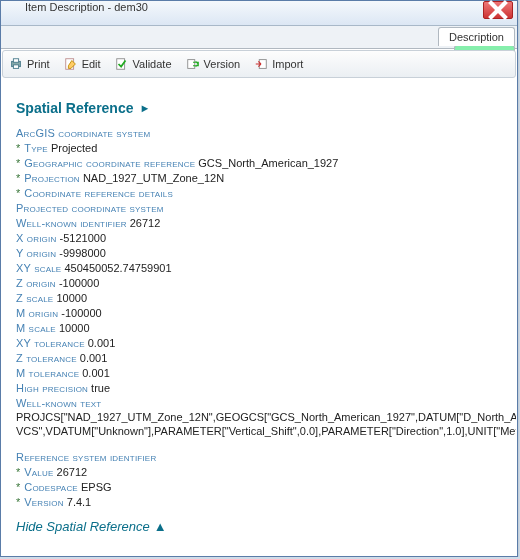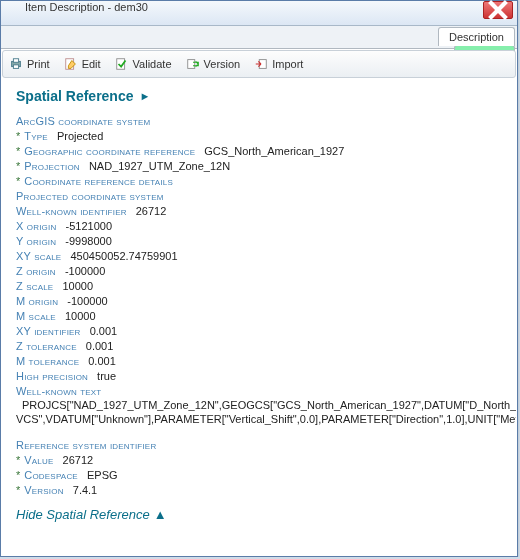--- a/index.html
+++ b/index.html
@@ -98,21 +98,21 @@
     flex: 1;
     overflow-y: auto;
     overflow-x: hidden;
     padding: 4px 14px 6px 14px;
     position: relative;
   }
   .section-title {
     color: #0b6f8a;
     font-weight: bold;
     font-size: 14px;
-    margin: 0 0 10px 0;
+    margin: 12px 0 10px 0;
     display: flex;
     align-items: center;
     gap: 6px;
   }
   .section-title .arrow {
     color: #0b6f8a;
     font-size: 11px;
   }
   .hide-link {
     color: #0b6f8a;
@@ -135,21 +135,20 @@
   .line {
     margin: 1px 0;
     line-height: 14px;
   }
   .bullet {
     color: #3a763a;
     margin-right: 4px;
   }
   .val {
     color: #222;
-    margin-left: 6px;
   }
   
   ::-webkit-scrollbar { width: 16px; }
   ::-webkit-scrollbar-track { background: #f0f0f0; }
   ::-webkit-scrollbar-thumb { background: #c8c8c8; border: 1px solid #b0b0b0; }
 </style>
 </head>
 <body>
 
 <div class="window">
@@ -267,21 +266,21 @@
       </div>
       <div class="line indent3">
         <span class="sc-label">M origin</span>
         <span class="val">-100000</span>
       </div>
       <div class="line indent3">
         <span class="sc-label">M scale</span>
         <span class="val">10000</span>
       </div>
       <div class="line indent3">
-        <span class="sc-label">XY identifier</span>
+        <span class="sc-label">XY tolerance</span>
         <span class="val">0.001</span>
       </div>
       <div class="line indent3">
         <span class="sc-label">Z tolerance</span>
         <span class="val">0.001</span>
       </div>
       <div class="line indent3">
         <span class="sc-label">M tolerance</span>
         <span class="val">0.001</span>
       </div>

